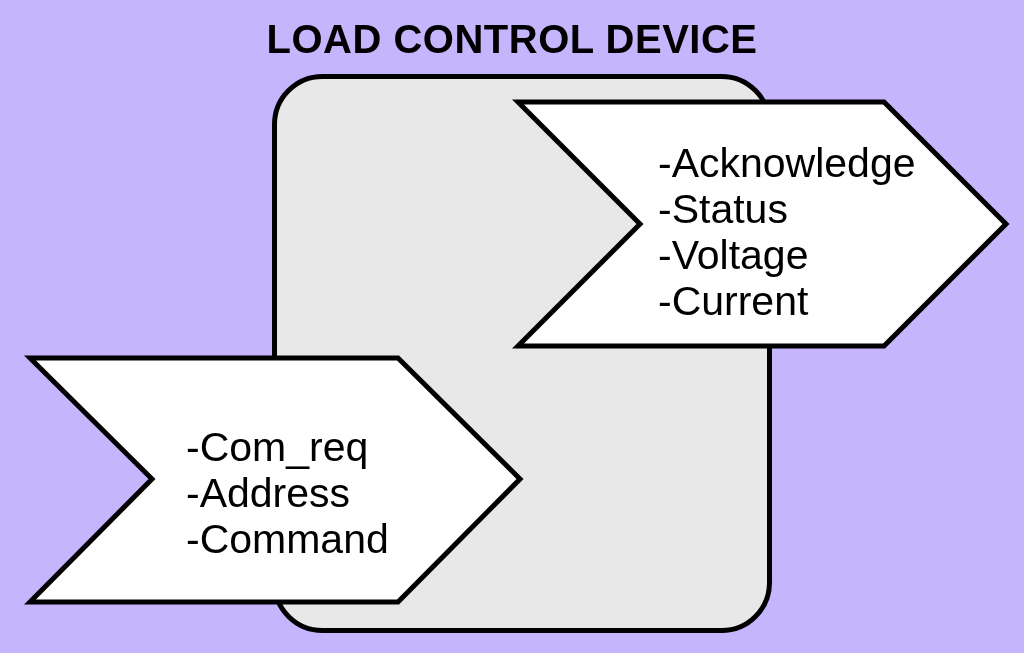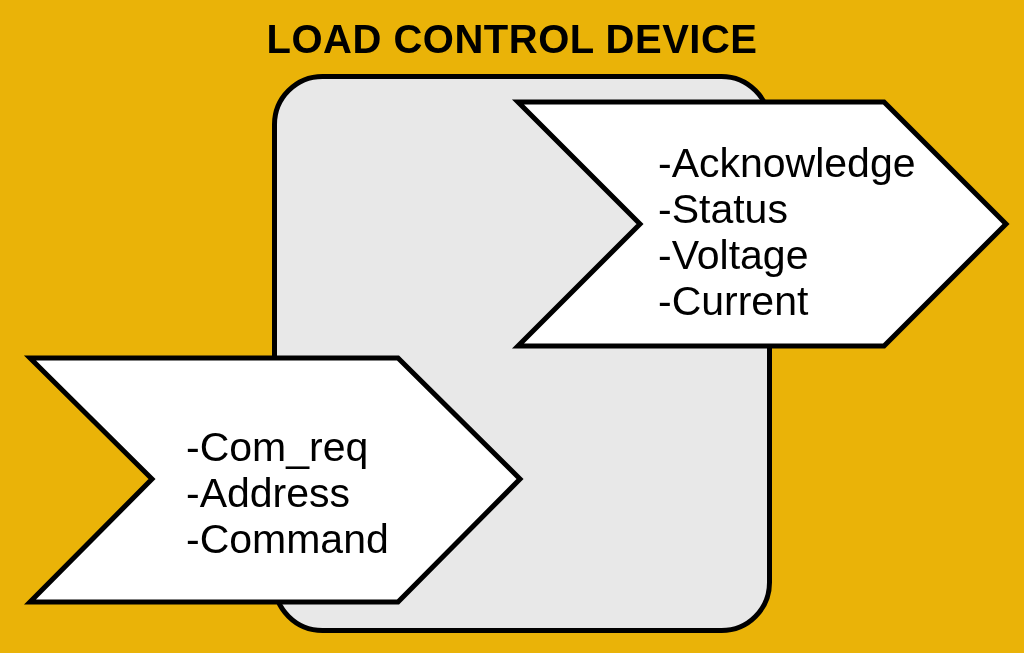--- a/index.html
+++ b/index.html
@@ -10,21 +10,21 @@
   body {
     width: 1024px;
     height: 653px;
     overflow: hidden;
     font-family: "Liberation Sans", sans-serif;
   }
   #diagram-root {
     position: relative;
     width: 1024px;
     height: 653px;
-    background: #eab308;
+    background: #c4b5fd;
   }
   svg.canvas {
     position: absolute;
     top: 0;
     left: 0;
     width: 1024px;
     height: 653px;
     display: block;
   }
   .diagram-title {

